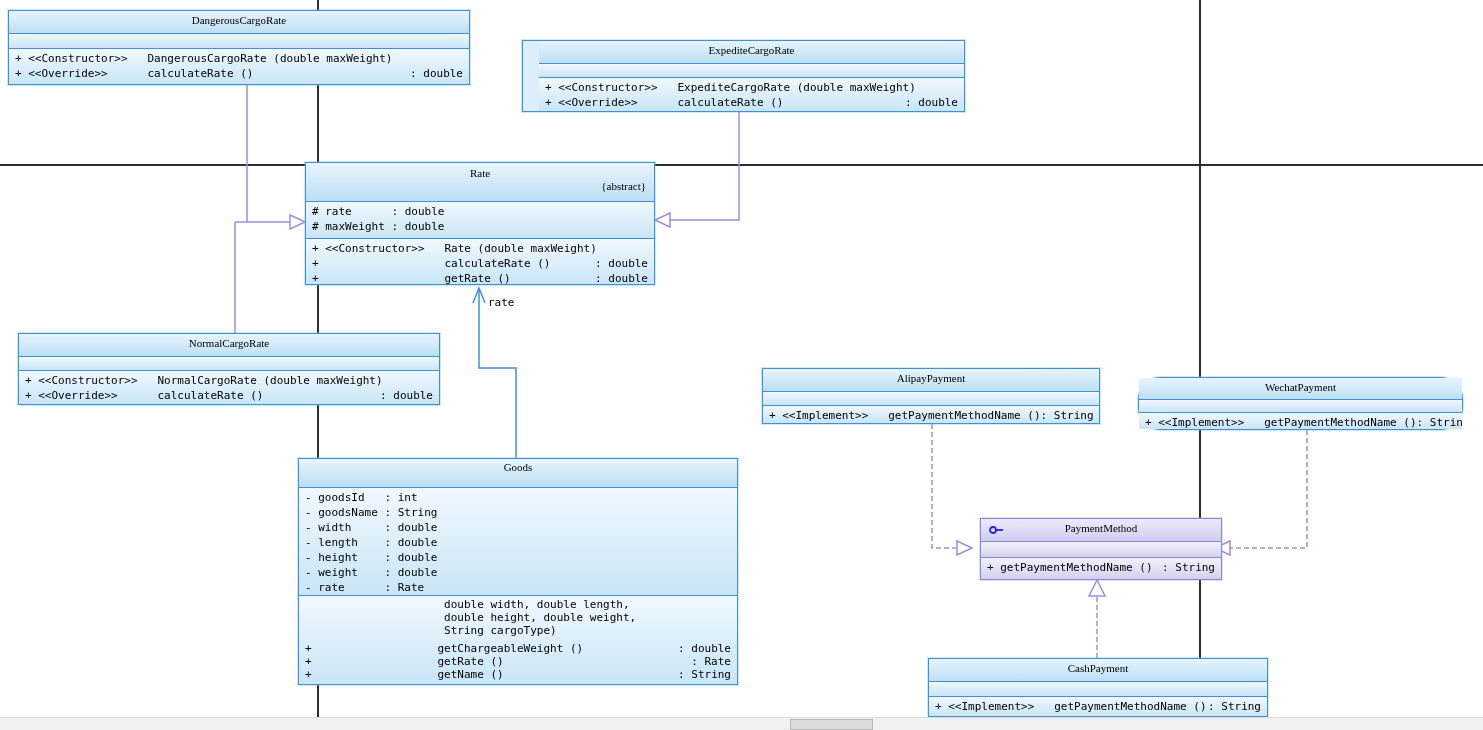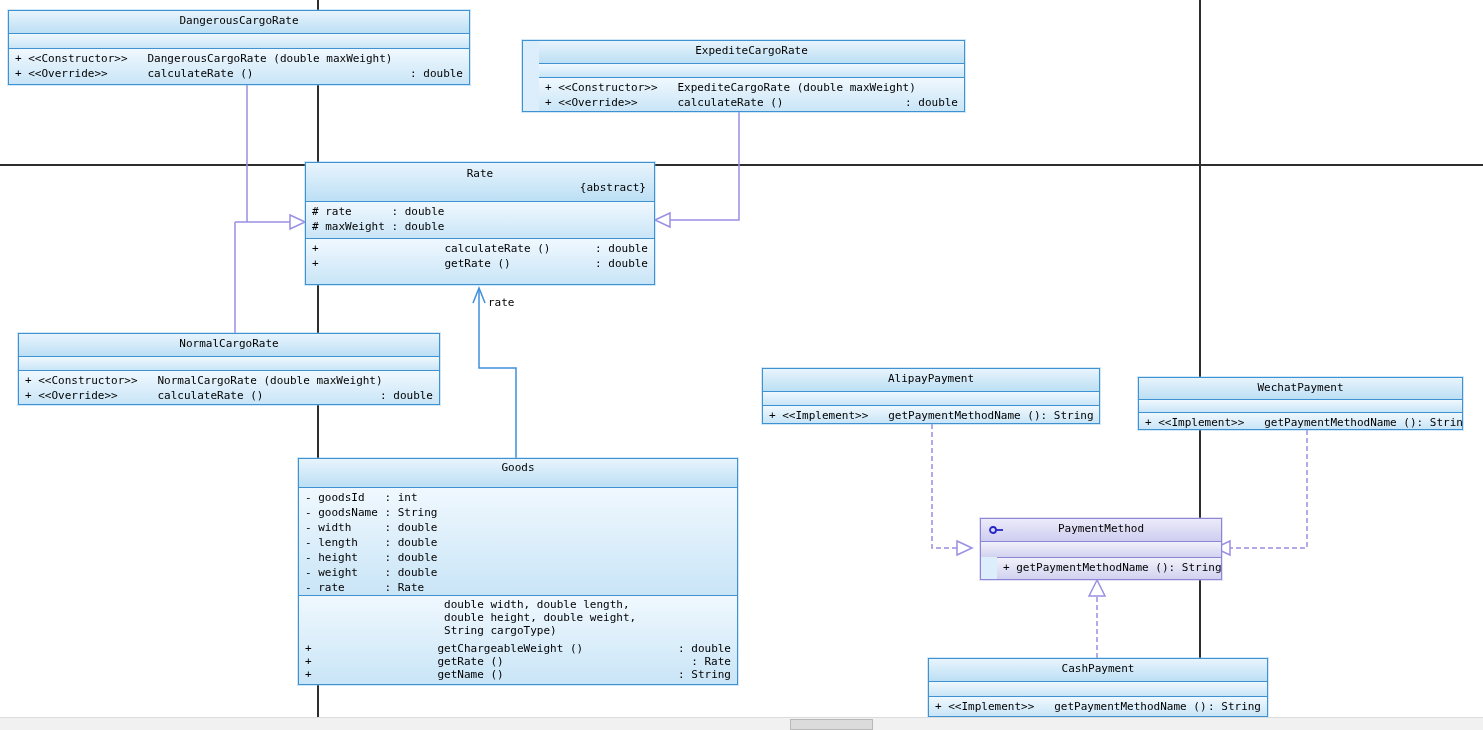--- a/index.html
+++ b/index.html
@@ -14,21 +14,21 @@
 
   
   #connectors{position:absolute;left:0;top:0;z-index:2;}
 
   
   .uml{position:absolute;z-index:3;display:flex;flex-direction:column;
        border:1px solid #3f92d2;box-shadow:0 0 0 1px rgba(130,190,230,.35);
        background:#dceefb;box-sizing:border-box;}
   .cmp{border-top:1px solid #3f92d2;background:linear-gradient(180deg,#f0f8fe 0%,#c9e5f7 100%);
        overflow:hidden;box-sizing:border-box;}
-  .cmp:first-child{border-top:none;}
+  .cmp:first-child{border-top:none;font-family:Liberation Serif, serif;}
   .title{text-align:center;background:linear-gradient(180deg,#e8f4fd 0%,#bcdff4 100%);
          padding-top:3px;position:relative;}
   .methods{flex:1;padding-top:2px;}
   .attrs{padding-top:2px;}
   .row{display:flex;justify-content:space-between;padding:0 6px;line-height:15px;}
   .row .l,.row .r{white-space:pre;}
   .row.gap{margin-top:5px;}
 
   
   .uml.purple{border-color:#8b86d6;box-shadow:0 0 0 1px rgba(170,165,225,.35);}
@@ -51,26 +51,26 @@
   #c-normal .title{height:22px;} #c-normal .attrs{height:14px;}
 
   #c-goods{left:298px;top:458px;width:440px;height:227px;}
   #c-goods .title{height:28px;padding-top:2px;}
   #c-goods .attrs{height:108px;}
   #c-goods .methods .row{line-height:13px;}
 
   #c-alipay{left:762px;top:368px;width:338px;height:56px;}
   #c-alipay .title{height:22px;} #c-alipay .attrs{height:14px;}
 
-  #c-wechat{left:1138px;top:377px;width:325px;height:53px;}
+  #c-wechat{left:1138px;top:377px;width:325px;height:53px;border-radius:22px;}
   #c-wechat .title{height:21px;} #c-wechat .attrs{height:13px;}
 
   #c-paymethod{left:980px;top:518px;width:242px;height:62px;}
   #c-paymethod .title{height:22px;} #c-paymethod .attrs{height:16px;}
-  #c-paymethod .methods{margin-left:16px;}
+  #c-paymethod .methods{}
   #lollipop{position:absolute;left:8px;top:7px;width:16px;height:8px;}
 
   #c-cash{left:928px;top:658px;width:340px;height:59px;}
   #c-cash .title{height:22px;} #c-cash .attrs{height:15px;}
 
   
   #assoc-label{position:absolute;left:488px;top:296px;z-index:2;line-height:14px;}
 
   
   #hscroll{position:absolute;left:0;top:717px;width:1483px;height:13px;
@@ -161,20 +161,24 @@
         <div class="row">
           <span class="l"># rate      : double</span>
           <span class="r"></span>
         </div>
         <div class="row">
           <span class="l"># maxWeight : double</span>
           <span class="r"></span>
         </div>
       </div>
     <div class="cmp methods">
+        <div class="row">
+          <span class="l">+ &lt;&lt;Constructor&gt;&gt;   Rate (double maxWeight)</span>
+          <span class="r"></span>
+        </div>
         <div class="row">
           <span class="l">+                   calculateRate ()</span>
           <span class="r">: double</span>
         </div>
         <div class="row">
           <span class="l">+                   getRate ()</span>
           <span class="r">: double</span>
         </div>
       </div>
   </div>

